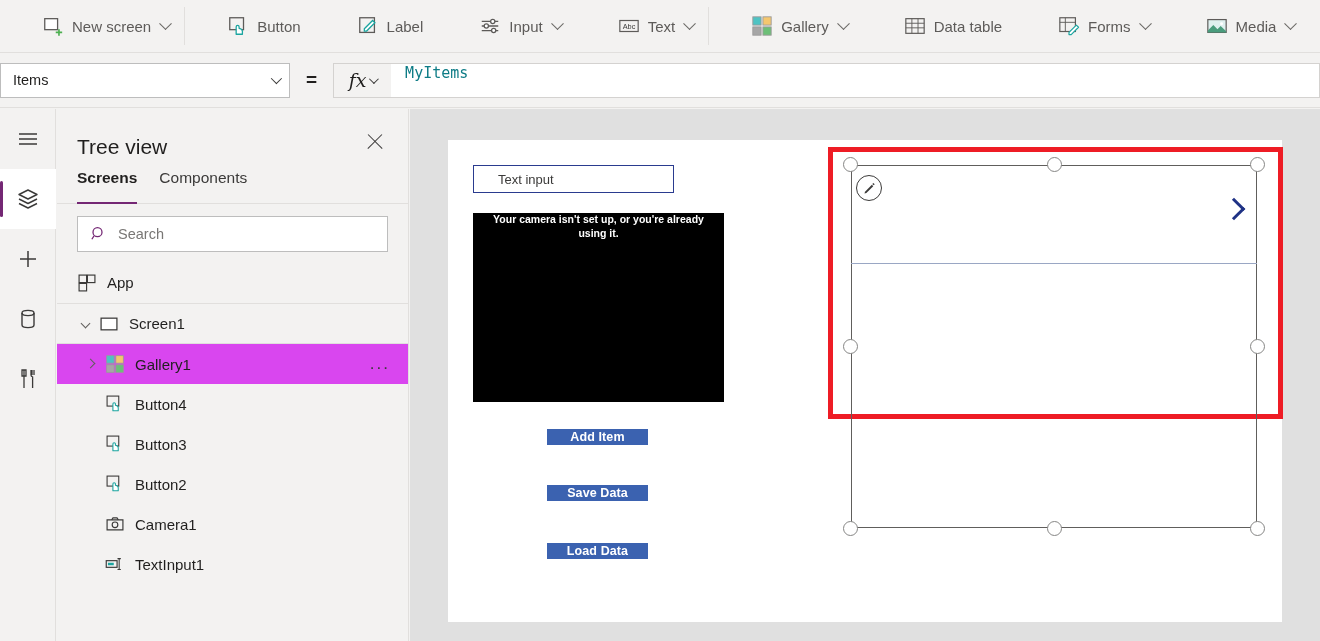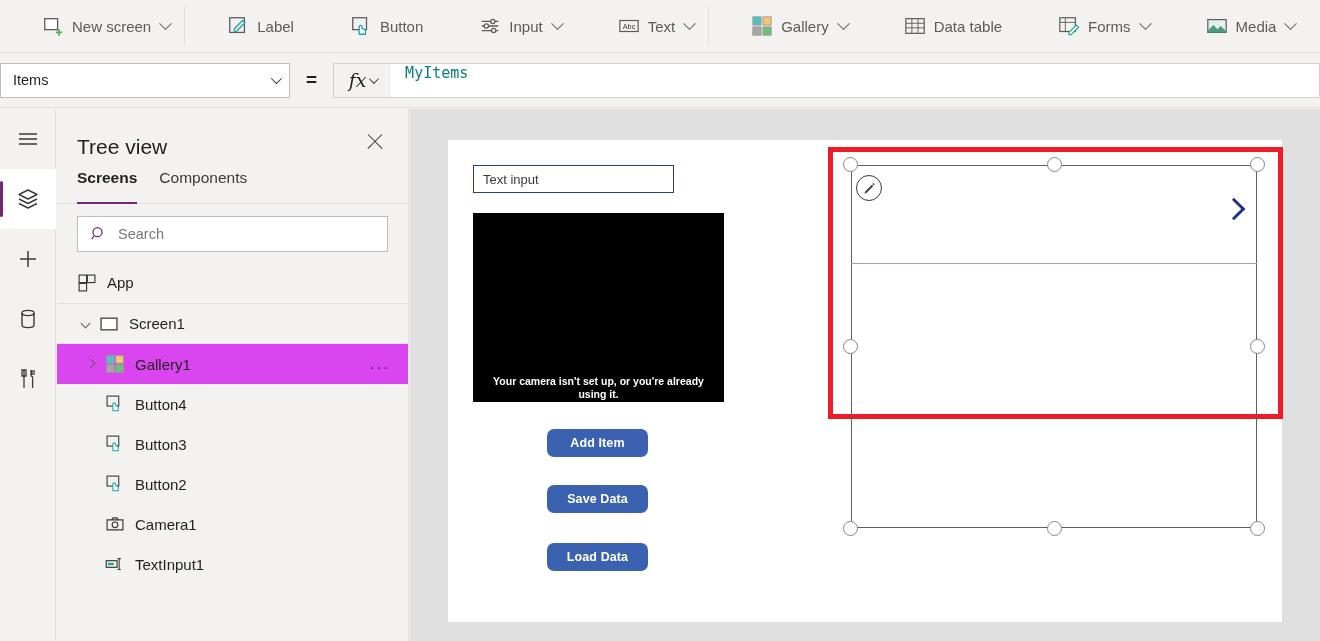--- a/index.html
+++ b/index.html
@@ -176,34 +176,34 @@
     width: 910px; height: 532px; background: #e0e0e0;
   }
   .screen-canvas {
     position: absolute; left: 38px; top: 31px;
     width: 834px; height: 482px; background: #ffffff;
   }
 
   .ctl-textinput {
     position: absolute; left: 25px; top: 25px; width: 201px; height: 28px;
     background: #ffffff; border: 1.6px solid #2a3b8f;
-    display: flex; align-items: center; padding-left: 9px;
+    display: flex; align-items: center; padding-left: 24px;
     font-size: 13px; color: #3b3a39;
   }
   .ctl-camera {
     position: absolute; left: 25px; top: 73px; width: 251px; height: 189px;
-    background: #000000; display: flex; align-items: flex-end; justify-content: center;
+    background: #000000; display: flex; align-items: flex-start; justify-content: center;
   }
   .cam-msg {
     color: #ffffff; font-size: 10.5px; font-weight: 700;
     text-align: center; padding: 0 8px; line-height: 1.3;
   }
   .ctl-btn {
-    position: absolute; left: 99px; width: 101px; height: 28px;
-    background: #3b62b0; color: #ffffff; border-radius: 7px;
+    position: absolute; left: 99px; width: 101px; height: 16px;
+    background: #3b62b0; color: #ffffff; border-radius: 0;
     display: flex; align-items: center; justify-content: center;
     font-size: 12.5px; font-weight: 700; letter-spacing: .1px;
   }
   .btn-add  { top: 289px; }
   .btn-save { top: 345px; }
   .btn-load { top: 403px; }
 
   
   .gallery-sel {
     position: absolute; left: 380px; top: 7px; width: 455px; height: 272px;
@@ -261,32 +261,32 @@
         <span class="cmd-label">New screen</span>
         <i class="cmd-chev"></i>
       </div>
     </div>
 
     <div class="cmd-sep"></div>
 
     <div class="cmd-group">
       <div class="cmd-item">
         <svg class="cmd-ico" viewBox="0 0 24 24">
+          <rect x="3" y="3" width="15" height="13" fill="none" stroke="#5d5b59" stroke-width="1.4"></rect>
+          <path d="M10 18v-5a1.6 1.6 0 013.2 0v1.5c2.3.3 3.6 1.2 3.6 3.2V21H10z" fill="#ffffff" stroke="#1ba5a0" stroke-width="1.4" stroke-linejoin="round"></path>
+        </svg>
+        <span class="cmd-label">Button</span>
+      </div>
+
+      <div class="cmd-item">
+        <svg class="cmd-ico" viewBox="0 0 24 24">
           <rect x="3" y="3" width="16" height="16" fill="none" stroke="#5d5b59" stroke-width="1.4"></rect>
           <path d="M8 15l9-9 2.5 2.5-9 9H8z" fill="#ffffff" stroke="#1ba5a0" stroke-width="1.4"></path>
         </svg>
         <span class="cmd-label">Label</span>
-      </div>
-
-      <div class="cmd-item">
-        <svg class="cmd-ico" viewBox="0 0 24 24">
-          <rect x="3" y="3" width="15" height="13" fill="none" stroke="#5d5b59" stroke-width="1.4"></rect>
-          <path d="M10 18v-5a1.6 1.6 0 013.2 0v1.5c2.3.3 3.6 1.2 3.6 3.2V21H10z" fill="#ffffff" stroke="#1ba5a0" stroke-width="1.4" stroke-linejoin="round"></path>
-        </svg>
-        <span class="cmd-label">Button</span>
       </div>
 
       <div class="cmd-item">
         <svg class="cmd-ico" viewBox="0 0 24 24">
           <path d="M3 7h18M3 12h18M3 17h18" stroke="#5d5b59" stroke-width="1.4"></path>
           <circle cx="15" cy="7" r="2.3" fill="#ffffff" stroke="#5d5b59" stroke-width="1.4"></circle>
           <circle cx="8" cy="12" r="2.3" fill="#ffffff" stroke="#5d5b59" stroke-width="1.4"></circle>
           <circle cx="16" cy="17" r="2.3" fill="#ffffff" stroke="#5d5b59" stroke-width="1.4"></circle>
         </svg>
         <span class="cmd-label">Input</span>

